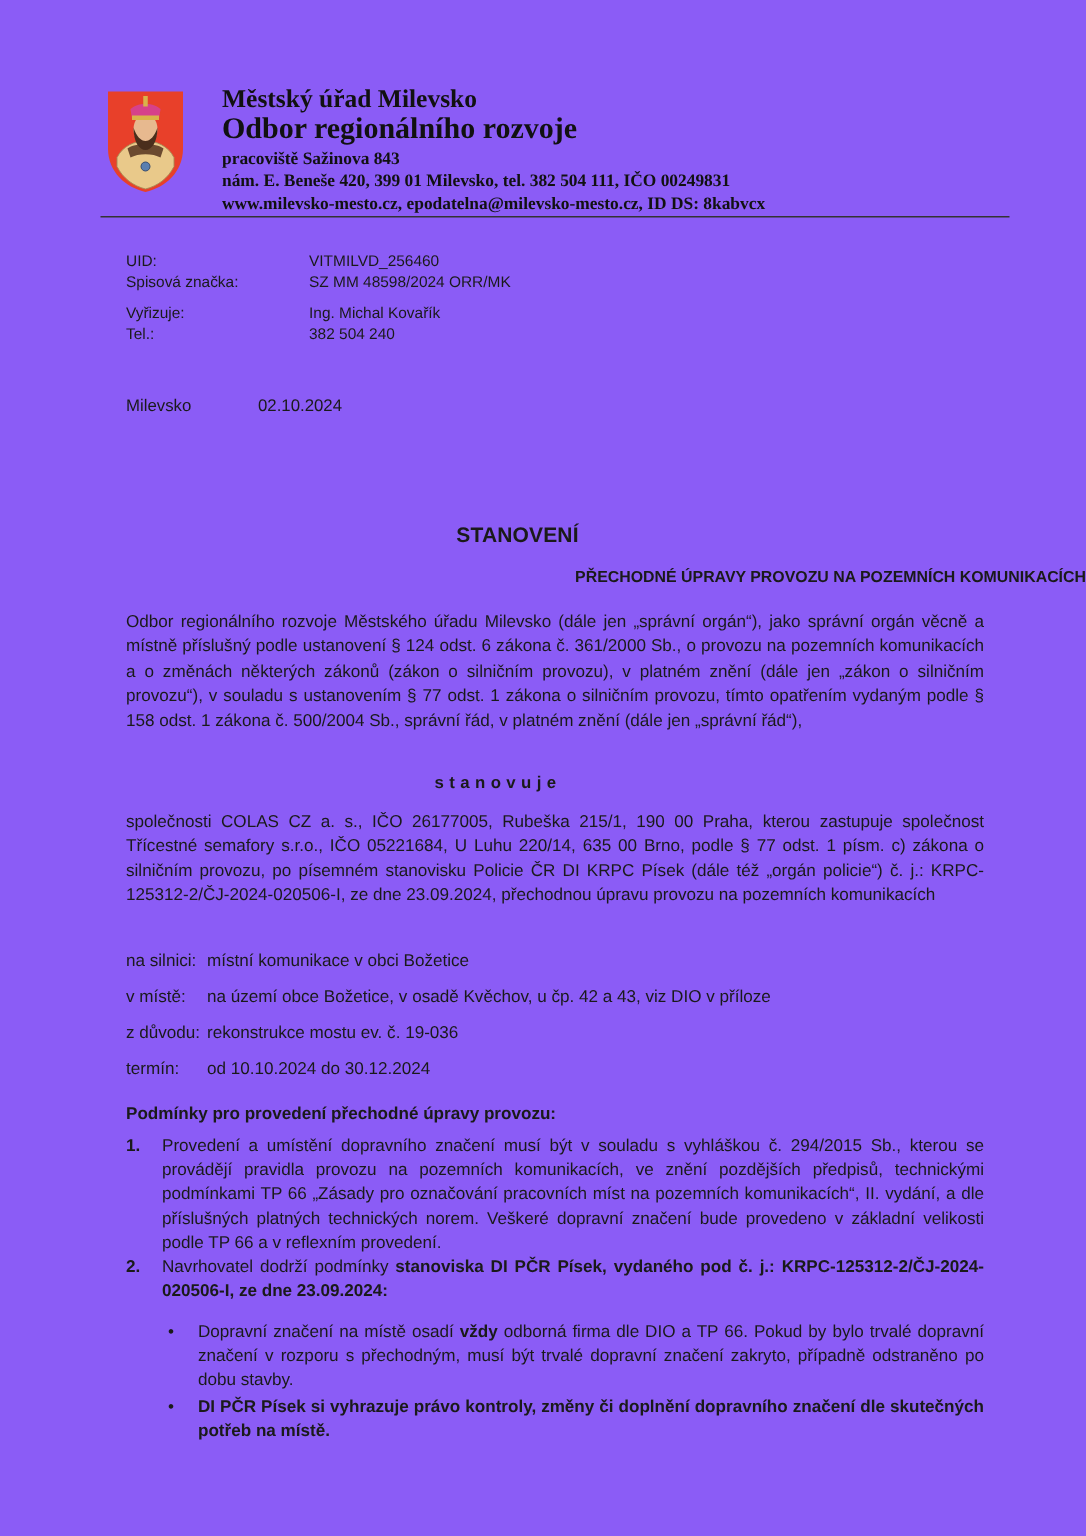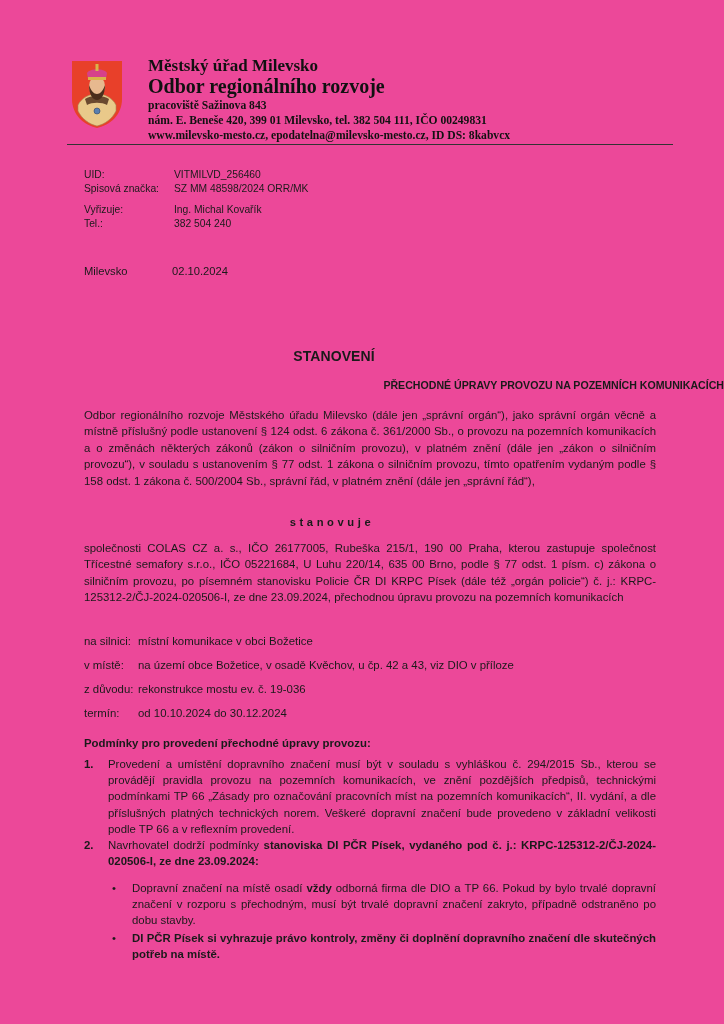--- a/index.html
+++ b/index.html
@@ -1,40 +1,40 @@
 <!DOCTYPE html>
 <html><head>
   <meta charset="utf-8">
   <style>
     html, body { margin: 0; padding: 0; background: #ffffff; }
     body { width: 724px; height: 1024px; position: relative; overflow: hidden; color: #111; }
-    .page { position: absolute; left: 0; top: 0; width: 724px; height: 1024px; background: #ec4899; }
+    .page { position: absolute; left: 0; top: 0; width: 724px; height: 1024px; background: #8b5cf6; }
 
     
     .letterhead { position: absolute; left: 70px; top: 56px; width: 604px; height: 90px; }
     .emblem { position: absolute; left: 0; top: 3px; width: 54px; height: 70px; }
     .lh-text { position: absolute; left: 78px; top: 0; font-family: "Liberation Serif", serif; font-weight: bold; color: #111; }
     .lh-office { font-size: 17px; line-height: 19px; }
     .lh-dept { font-size: 20px; line-height: 23px; }
     .lh-small { font-size: 11.6px; line-height: 15px; }
     .lh-rule { position: absolute; left: -3px; top: 88px; width: 606px; height: 1px; background: #333; }
 
     
     .doc { font-family: "Liberation Sans", sans-serif; font-size: 11.4px; color: #1a1a1a; }
 
     
     .meta { position: absolute; left: 84px; top: 168px; font-size: 10.3px; line-height: 13.5px; }
-    .meta-row { display: flex; }
+    .meta-row { display: flex; gap: 32px; }
     .meta-label { width: 90px; }
     .meta-gap { height: 8px; }
     .place-date { position: absolute; left: 84px; top: 265px; display: flex; font-size: 11.2px; }
     .place-date .pd-place { width: 88px; }
 
     
-    .title { position: absolute; left: 1px; width: 666px; text-align: center; top: 348px; font-size: 14px; font-weight: bold; letter-spacing: 0.1px; }
+    .title { position: absolute; left: 12px; width: 666px; text-align: center; top: 348px; font-size: 14px; font-weight: bold; letter-spacing: 0.1px; }
     .subtitle { position: absolute; left: 0; width: 724px; text-align: right; top: 379px; font-size: 10.6px; font-weight: bold; }
 
     .para { position: absolute; left: 84px; width: 572px; text-align: justify; line-height: 16.4px; }
     .p1 { top: 407px; }
     .decree { position: absolute; left: 0; width: 664px; text-align: center; top: 516px; font-weight: bold; letter-spacing: 3.6px; font-size: 11.2px; }
     .p2 { top: 540px; }
 
     
     .details { position: absolute; left: 84px; top: 635px; }
     .detail-row { display: flex; height: 24px; align-items: baseline; }

